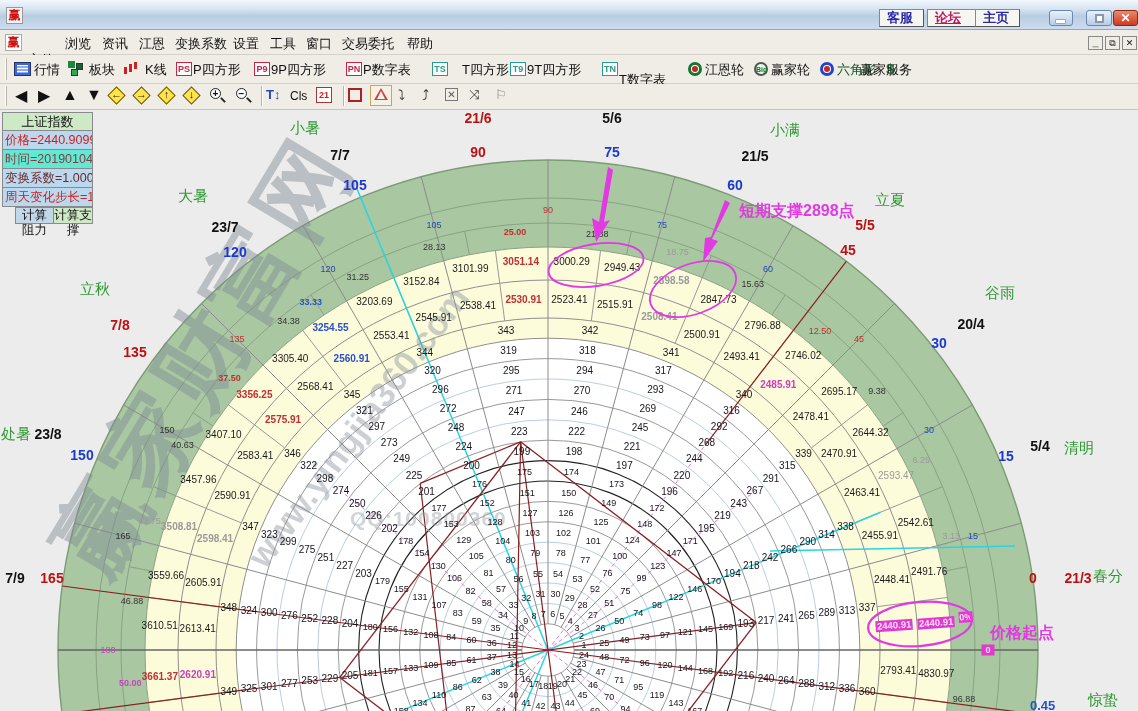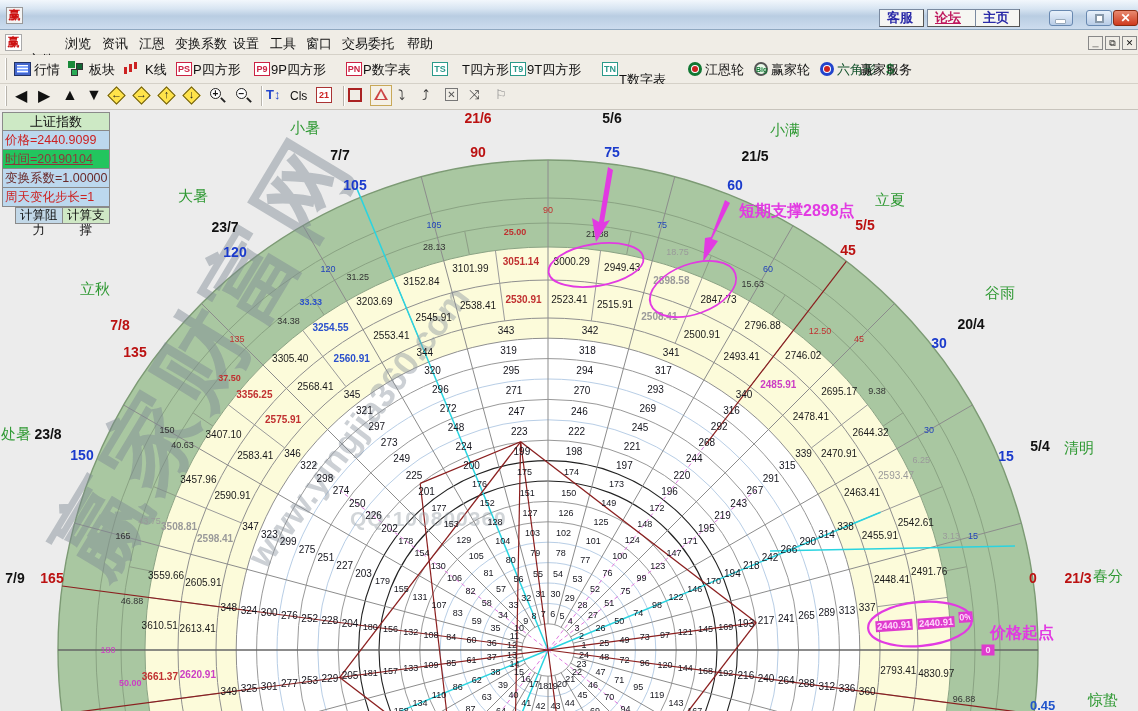--- a/index.html
+++ b/index.html
@@ -608,22 +608,22 @@
       <text x="1103.0" y="595.0" font-size="15" fill="#2f9933" text-anchor="middle">惊蛰</text>
       <polygon points="608,57 613,60 604,112 610,110 596,132 592,108 599,112" fill="#e23ae2"></polygon>
       <polygon points="725,90 730,93 712,129 718,131 703,152 705,128 711,127" fill="#e23ae2"></polygon>
       <ellipse cx="596" cy="155" rx="48" ry="21" fill="none" stroke="#e23ae2" stroke-width="1.8" transform="rotate(-9 596 155)"></ellipse>
       <ellipse cx="693" cy="179" rx="45" ry="25" fill="none" stroke="#e23ae2" stroke-width="1.8" transform="rotate(-20 693 179)"></ellipse>
       <ellipse cx="920" cy="514" rx="52" ry="22" fill="none" stroke="#e23ae2" stroke-width="2.2" transform="rotate(-5 920 514)"></ellipse>
       <text x="739" y="106" font-size="16" font-weight="bold" fill="#e23ae2">短期支撑2898点</text>
       <text x="990" y="528" font-size="16" font-weight="bold" fill="#e23ae2">价格起点</text>
       <text x="1030" y="600" font-size="13" font-weight="bold" fill="#2255cc">0.45</text>
     </svg></div>
-<div class="abs" style="left:2px;top:112px;width:108px;">
+<div class="abs" style="left:2px;top:112px;width:91px;">
     <div style="height:19px;background:#cde9c5;border:1px solid #8a8a8a;font-size:13px;color:#111;text-align:center;line-height:18px;">上证指数</div>
     <div style="height:19px;background:#bcd8ee;border:1px solid #8a8a8a;border-top:none;font-size:12.5px;color:#cc2222;padding-left:2px;line-height:18px;white-space:nowrap;overflow:hidden;">价格=2440.9099</div>
-    <div style="height:19px;background:#22c55e;border:1px solid #8a8a8a;border-top:none;font-size:12.5px;color:#8a3a3a;padding-left:2px;line-height:18px;white-space:nowrap;overflow:hidden;text-decoration:underline;">时间=20190104</div>
+    <div style="height:19px;background:#5eead4;border:1px solid #8a8a8a;border-top:none;font-size:12.5px;color:#8a3a3a;padding-left:2px;line-height:18px;white-space:nowrap;overflow:hidden;">时间=20190104</div>
     <div style="height:19px;background:#bcd8ee;border:1px solid #8a8a8a;border-top:none;font-size:12.5px;color:#6a2a2a;padding-left:2px;line-height:18px;white-space:nowrap;overflow:hidden;">变换系数=1.00000</div>
     <div style="height:19px;background:#bcd8ee;border:1px solid #8a8a8a;border-top:none;font-size:12.5px;color:#cc2222;padding-left:2px;line-height:18px;white-space:nowrap;overflow:hidden;">周天变化步长=1</div>
     <div style="height:17px;border-top:none;display:flex;padding-left:13px;">
       <div style="width:54px;background:#c2d8e8;border:1px solid #8a8a8a;font-size:12.5px;color:#111;text-align:center;line-height:15px;">计算阻力</div>
       <div style="width:54px;background:#cfe8c5;border:1px solid #8a8a8a;border-left:none;font-size:12.5px;color:#111;text-align:center;line-height:15px;">计算支撑</div>
     </div>
   </div>
 </body></html>

